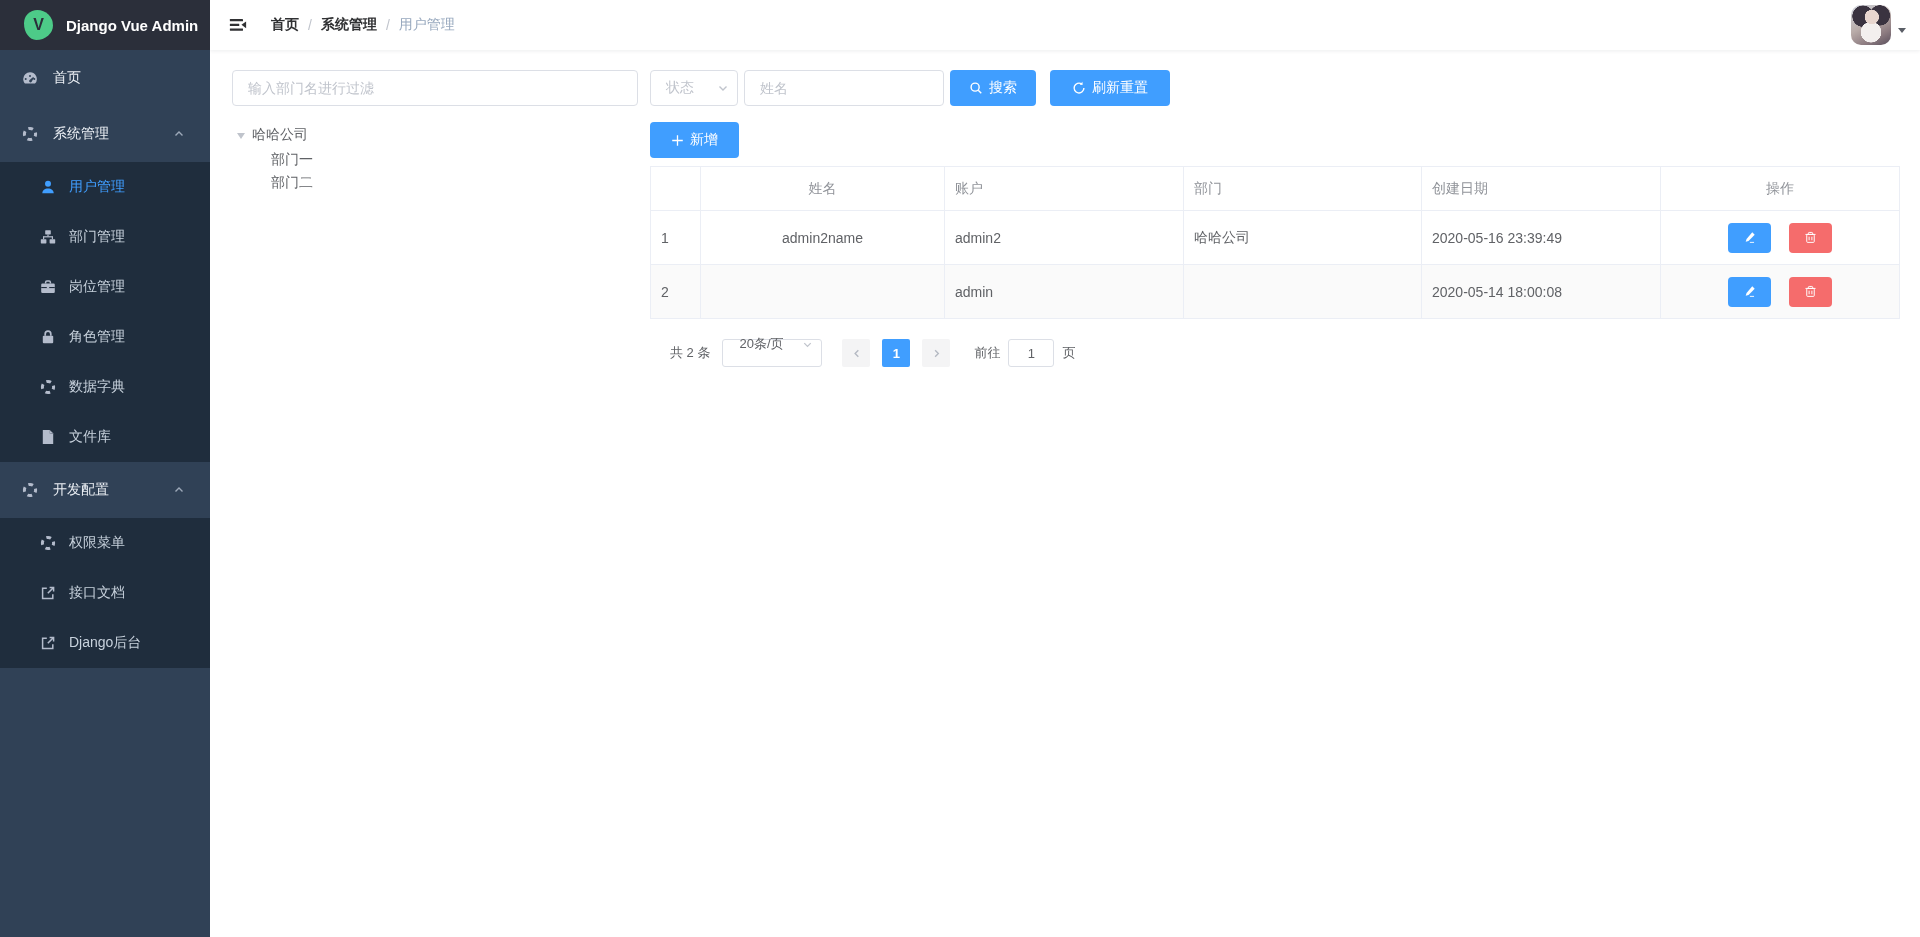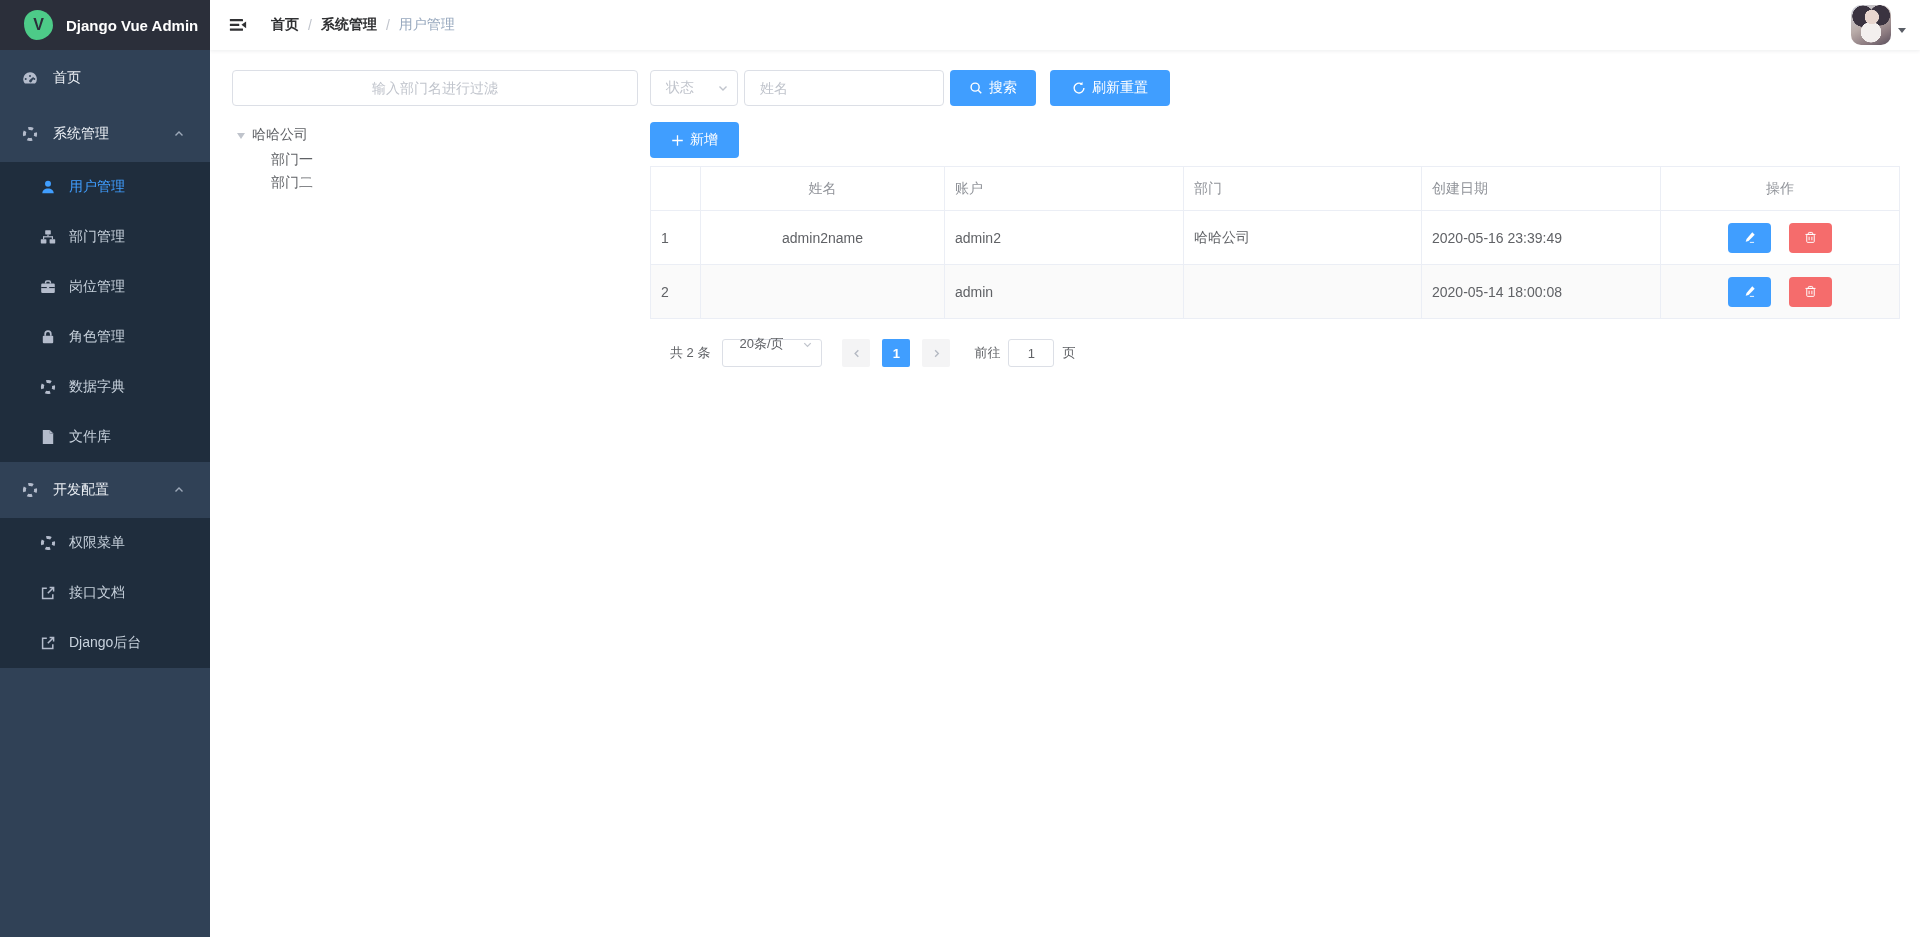--- a/index.html
+++ b/index.html
@@ -74,21 +74,21 @@
   .dept-col { width: 406px; flex: none; margin-right: 12px; }
   .main-col { flex: 1; min-width: 0; }
 
   
   .text-input {
     height: 36px; border: 1px solid #dcdfe6; border-radius: 4px;
     padding: 0 15px; font-size: 14px; color: #606266; outline: none;
     font-family: inherit; background: #fff;
   }
   .text-input::placeholder { color: #c0c4cc; }
-  .dept-filter { width: 100%; text-align: center; }
+  .dept-filter { width: 100%; }
   .tree { margin-top: 16px; color: #606266; }
   .tree-node { display: flex; align-items: center; height: 26px; cursor: pointer; }
   .tree-caret {
     width: 0; height: 0; margin: 0 7px 0 5px;
     border: 4.5px solid transparent; border-top: 6px solid #c0c4cc;
     transform: translateY(3px);
   }
   .tree-node.child { padding-left: 39px; height: 22px; margin-top: 1px; }
 
   

